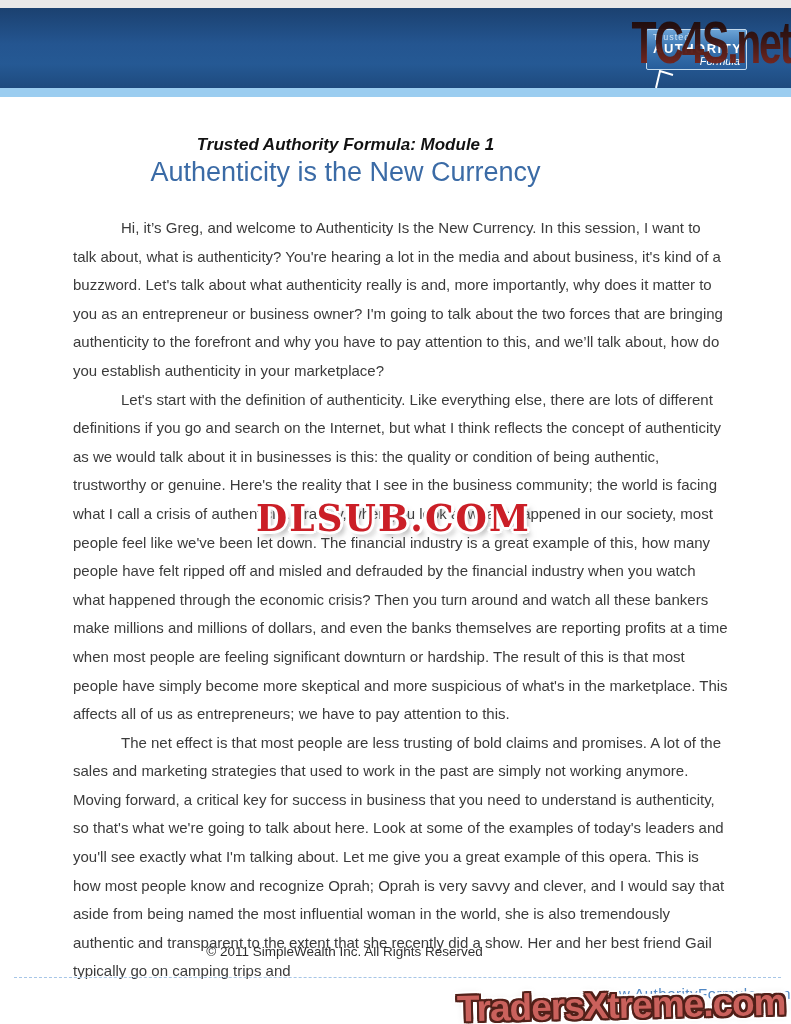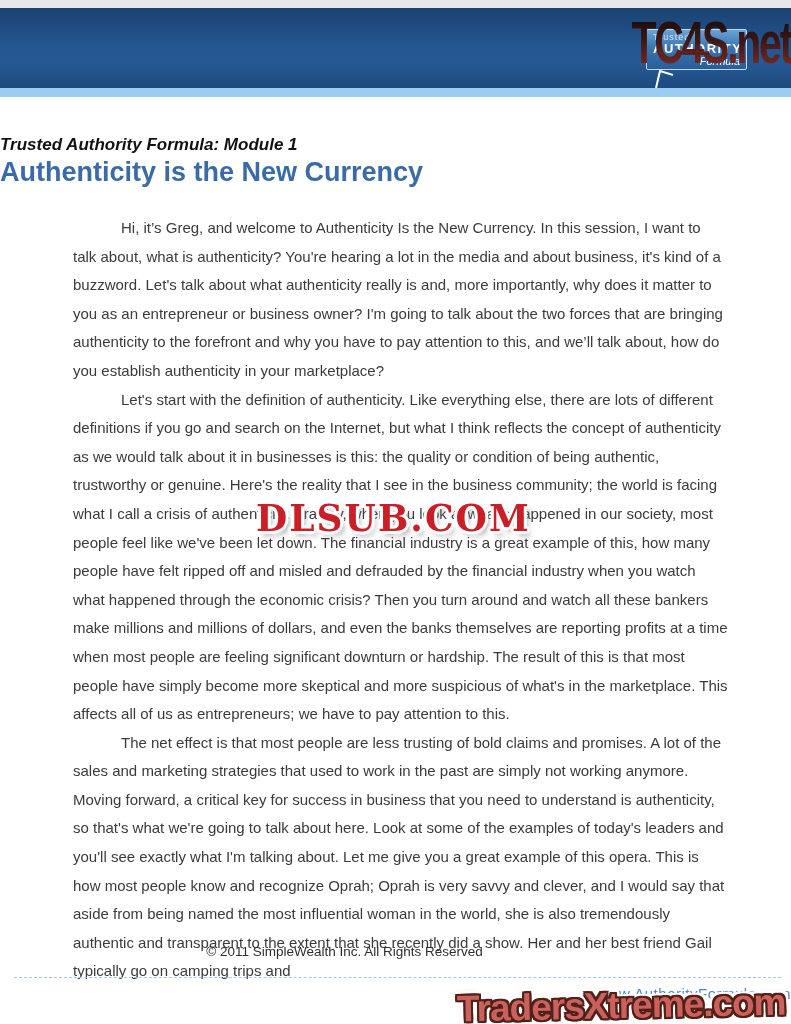--- a/index.html
+++ b/index.html
@@ -36,23 +36,23 @@
     position:absolute; top:2px; right:0px; z-index:2;
     font-weight:bold; font-size:54px; letter-spacing:-3px; line-height:58px;
     transform:scale(0.76,1.1); transform-origin:top right;
     background:linear-gradient(180deg,#120707 0%, #381310 45%, #6e231b 80%, #8a2a20 100%);
     -webkit-background-clip:text; background-clip:text;
     -webkit-text-fill-color:transparent; color:transparent;
     opacity:0.96;
   }
 
   
-  .title-block { position:absolute; top:127px; left:0; width:691px; }
+  .title-block { position:absolute; top:127px; left:0; width:691px; text-align:center; }
   .doc-subtitle { font-size:17px; font-weight:bold; font-style:italic; color:#121212; line-height:20px; }
-  .doc-title    { font-size:27px; font-weight:bold; color:#3b6ba6; line-height:31px; margin-top:2px; }
+  .doc-title    { font-size:27px; font-weight:normal; color:#3b6ba6; line-height:31px; margin-top:2px; }
 
   
   .body-text {
     position:absolute; top:206px; left:73px; width:655px;
     font-size:15px; line-height:28.6px; color:#3b3b3b;
   }
   .body-text p { margin:0; text-indent:48px; }
 
   
   .dlsub-watermark {

